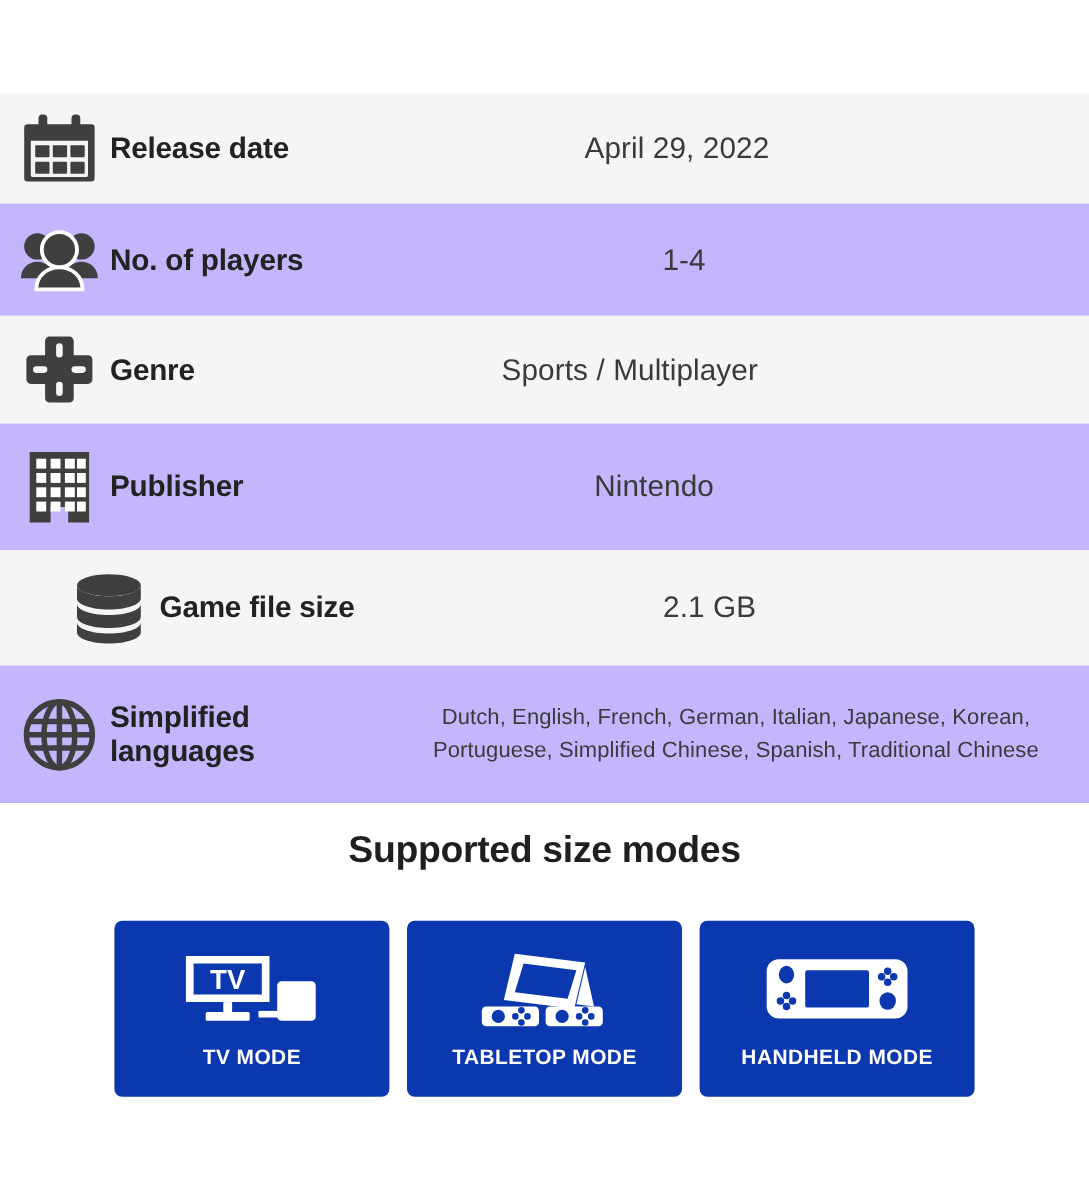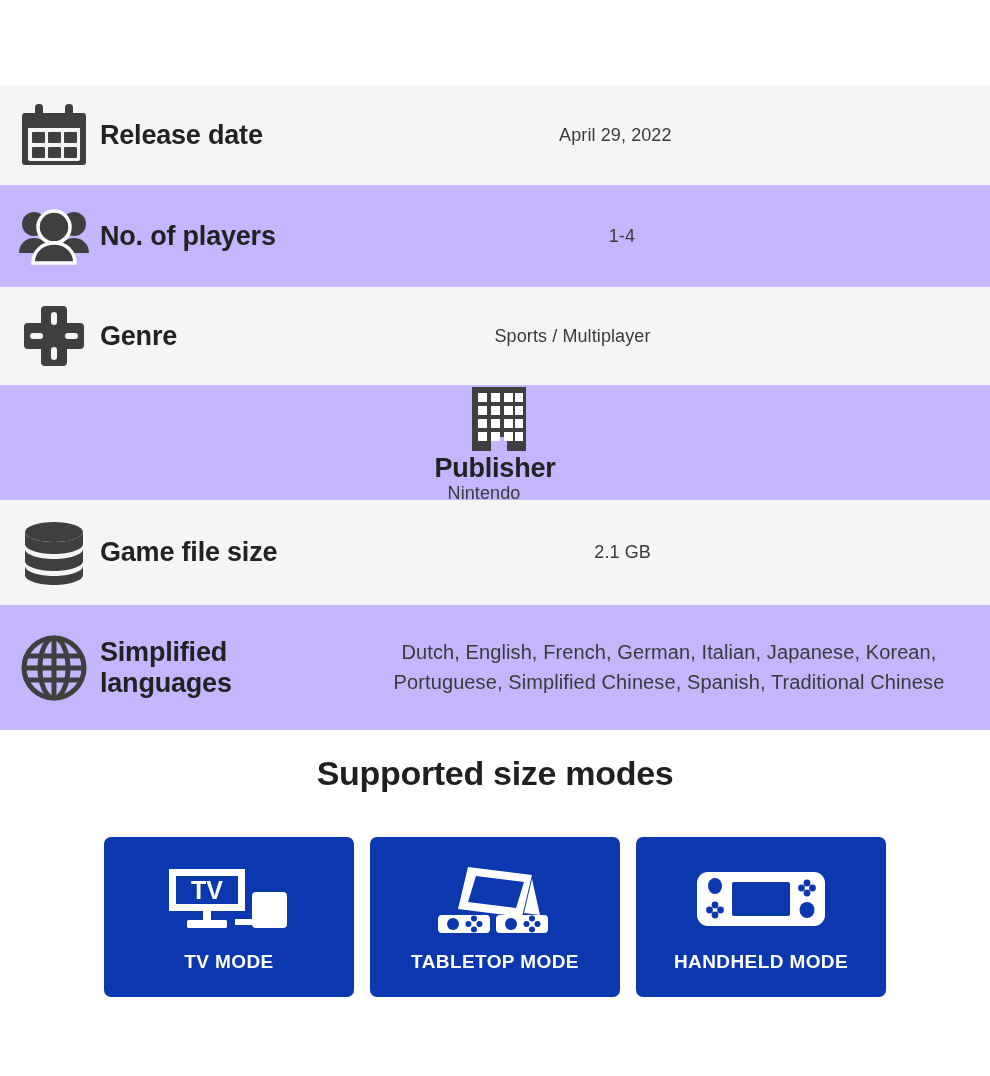--- a/index.html
+++ b/index.html
@@ -34,22 +34,22 @@
     align-items: center;
     width: 990px;
     box-sizing: border-box;
   }
   .spec-row.shaded { background: #f5f5f5; }
   .spec-row.plain  { background: #c4b5fd; }
 
   .row-h100 { height: 100px; }
   .row-h102 { height: 102px; }
   .row-h98  { height: 98px; }
-  .row-h115 { height: 115px; flex-direction: column; }
-  .row-h105 { height: 105px; }
+  .row-h115 { height: 115px; }
+  .row-h105 { height: 105px; padding-left: 45px; }
   .row-h125 { height: 125px; }
 
   .spec-icon {
     width: 100px;
     min-width: 100px;
     display: flex;
     align-items: center;
     justify-content: center;
     padding-left: 8px;
     box-sizing: border-box;
@@ -63,21 +63,21 @@
     color: #222222;
     letter-spacing: -0.2px;
     line-height: 1.12;
     white-space: pre-line;
   }
   .spec-label.two-line { width: 250px; }
 
   .spec-value {
     flex: 1 1 auto;
     text-align: center;
-    font-size: 18px;
+    font-size: 27px;
     color: #3a3a3a;
     letter-spacing: 0.1px;
     padding-right: 22px;
   }
   .spec-value.langs {
     font-size: 20px;
     line-height: 1.48;
     text-align: center;
     padding-right: 8px;
     padding-left: 6px;

